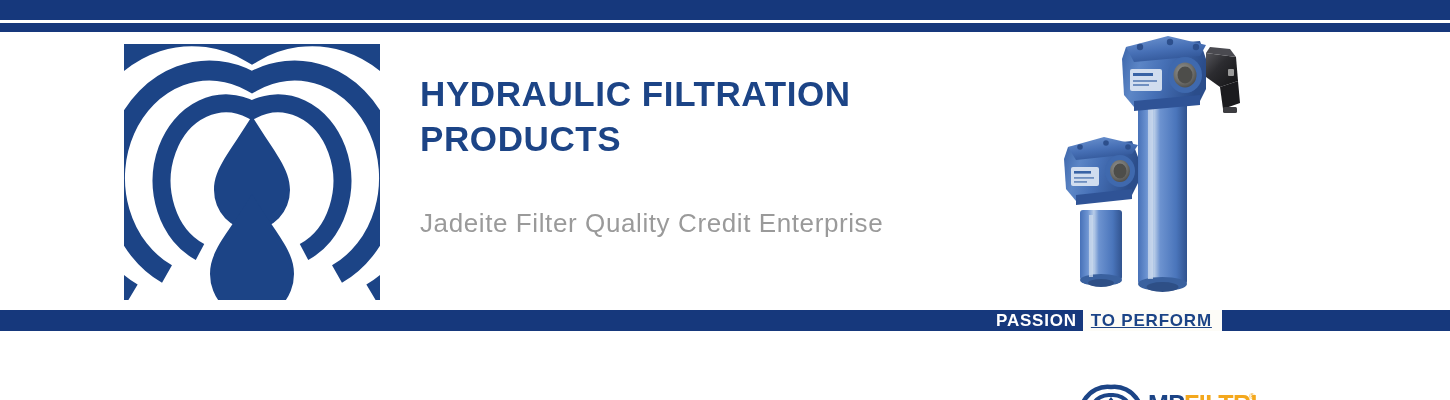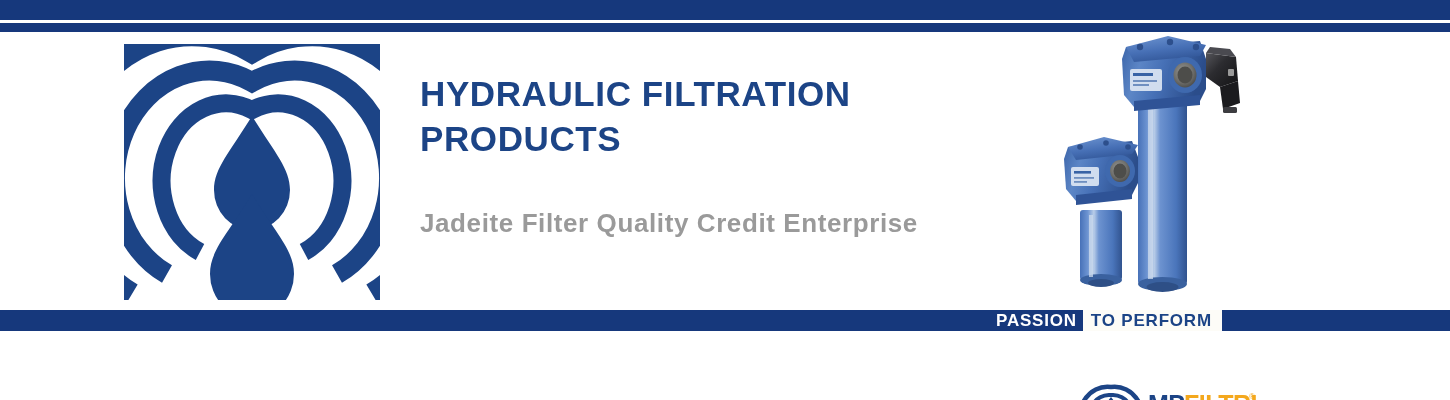--- a/index.html
+++ b/index.html
@@ -52,21 +52,21 @@
     color: #1c4486;
     letter-spacing: 0.6px;
     line-height: 1.28;
     margin: 0;
     white-space: pre-line;
   }
   .subheadline {
     margin: 0;
     padding-top: 46px;
     font-size: 26px;
-    font-weight: bold;
+    font-weight: normal;
     color: #9a9a9a;
     letter-spacing: 0.6px;
     line-height: 1.2;
   }
 
   
   .product-photo {
     position: absolute;
     left: 1060px; top: 25px;
     width: 230px; height: 285px;
@@ -96,20 +96,21 @@
     padding: 0 6px 0 4px;
     line-height: 21px;
   }
   .tagline .word-perform {
     color: #1c4486;
     background: #fdfcf7;
     padding: 0 10px 0 8px;
     line-height: 21px;
     height: 21px;
     display: inline-block;
+    text-decoration: underline;
   }
 
   
   .corp-logo {
     position: absolute;
     left: 1080px; top: 352px;
     width: 178px; height: 56px; margin-top: 31px;
   }
   .corp-logo svg { display: block; width: 100%; height: 100%; }
 </style>

